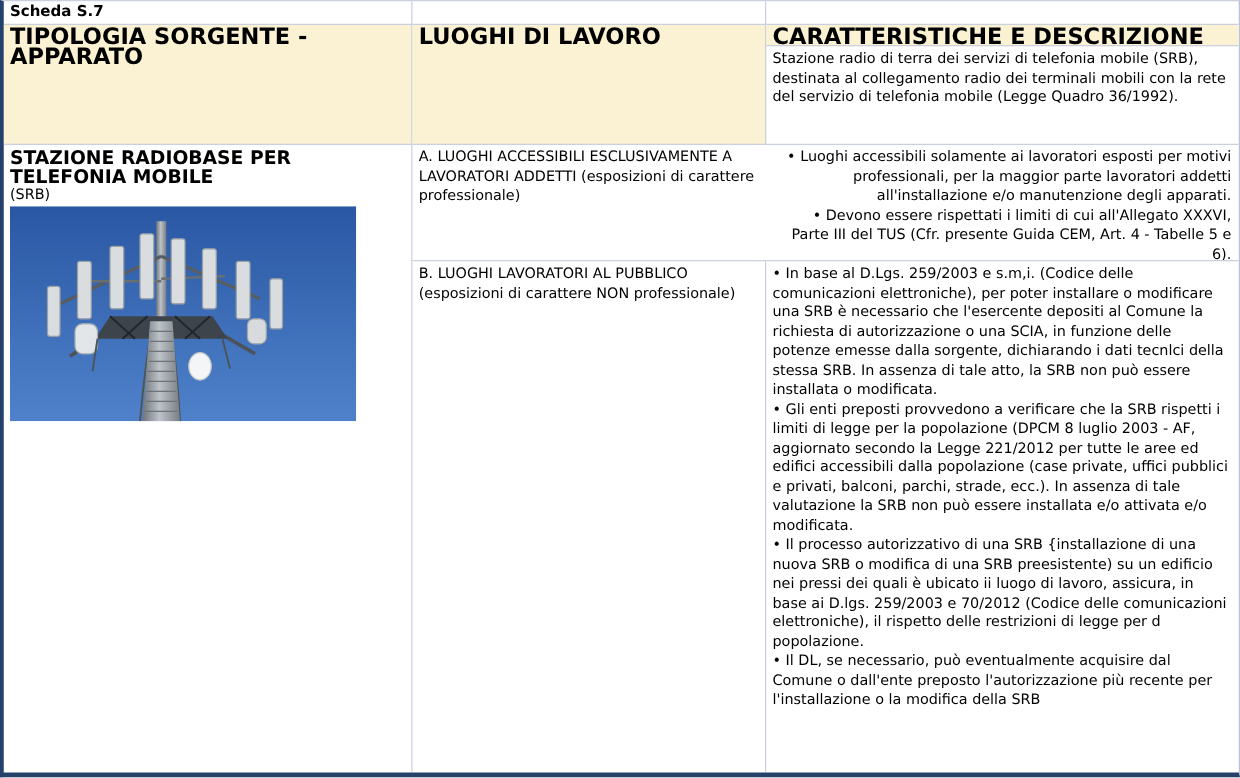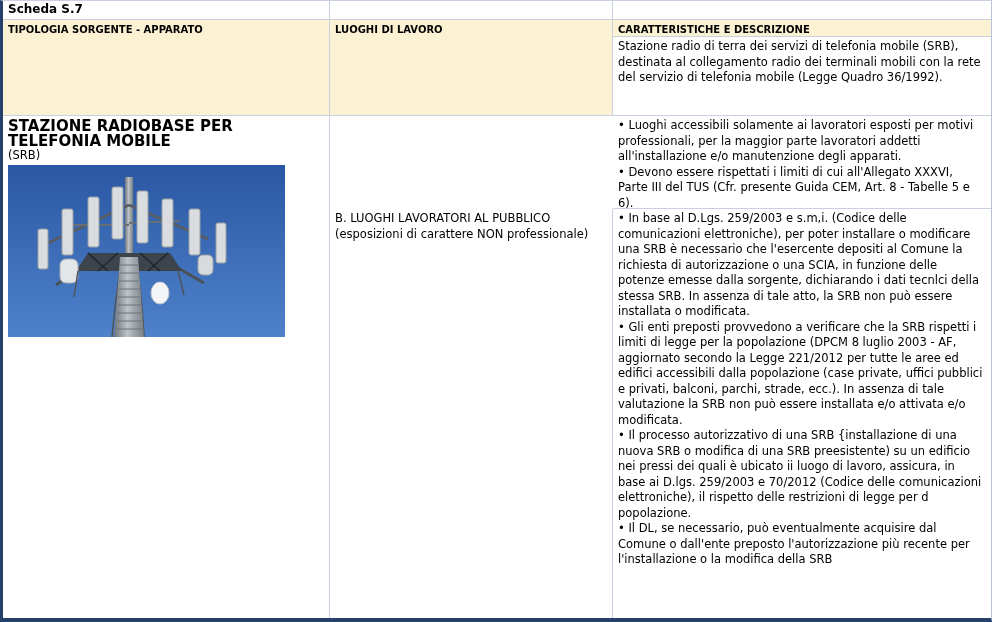--- a/index.html
+++ b/index.html
@@ -35,28 +35,28 @@
   .cell{
     border-right:1px solid var(--grid-line);
     border-bottom:1px solid var(--grid-line);
     padding:2px 6px 2px 5px;
     overflow:hidden;
     line-height:15.5px;
   }
   .cell:nth-child(3n){border-right:none;}
   .title-row{display:flex;align-items:center;font-weight:bold;font-size:12px;}
   .cream{background:var(--header-bg);}
-  .colhead{font-weight:bold;font-size:10px;letter-spacing:0;}
+  .colhead{font-weight:bold;font-size:18px;letter-spacing:0;}
   .r2c1{grid-column:1;grid-row:2 / span 2;}
   .r2c2{grid-column:2;grid-row:2 / span 2;}
   .r2c3{grid-column:3;grid-row:2;border-right:none;}
   .desc{grid-column:3;grid-row:3;border-right:none;}
   .src{grid-column:1;grid-row:4 / span 2;border-bottom:none;}
   .ra2{grid-column:2;grid-row:4;}
-  .ra3{grid-column:3;grid-row:4;border-right:none;}
+  .ra3{grid-column:3;grid-row:4;border-right:none;text-align:right;}
   .rb2{grid-column:2;grid-row:5;border-bottom:none;}
   .rb3{grid-column:3;grid-row:5;border-right:none;border-bottom:none;}
   .t1{grid-column:1;grid-row:1;}
   .t2{grid-column:2;grid-row:1;}
   .t3{grid-column:3;grid-row:1;border-right:none;}
   .note{color:var(--note-blue);}
   .src-title{font-weight:bold;font-size:15px;line-height:14.5px;padding-top:1px;}
   .src-sub{line-height:14px;}
   .photo{margin-top:3px;display:block;}
   .bullet{margin:0;}
@@ -143,23 +143,24 @@
             <line x1="110" y1="140" x2="133" y2="140"></line>
           <line x1="109" y1="148" x2="133" y2="148"></line>
             <line x1="109" y1="156" x2="134" y2="156"></line>
           <line x1="108" y1="164" x2="134" y2="164"></line>
         </g>
 
         <ellipse cx="152" cy="128" rx="9" ry="11" fill="#F3F5F6" stroke="#BFC5C9"></ellipse>
       </svg>
     </div>
 
+    <div class="cell ra2">A. LUOGHI ACCESSIBILI ESCLUSIVAMENTE A LAVORATORI ADDETTI (esposizioni di carattere professionale)</div>
     <div class="cell ra3">
         <div class="bullet">• Luoghi accessibili solamente ai lavoratori esposti per motivi professionali, per la maggior parte lavoratori addetti all'installazione e/o manutenzione degli apparati.</div>
-        <div class="bullet">• Devono essere rispettati i limiti di cui all'Allegato XXXVI, Parte III del TUS (Cfr. presente Guida CEM, Art. 8 - Tabelle 5 e 6).</div>
+        <div class="bullet">• Devono essere rispettati i limiti di cui all'Allegato XXXVI, Parte III del TUS (Cfr. presente Guida CEM, Art. 4 - Tabelle 5 e 6).</div>
       </div>
 
     <div class="cell rb2">B. LUOGHI LAVORATORI AL PUBBLICO (esposizioni di carattere NON professionale)</div>
     <div class="cell rb3">
         <div class="bullet">• In base al D.Lgs. 259/2003 e s.m,i. (Codice delle comunicazioni elettroniche), per poter installare o modificare una SRB è necessario che l'esercente depositi al Comune la richiesta di autorizzazione o una SCIA, in funzione delle potenze emesse dalla sorgente, dichiarando i dati tecnlci della stessa SRB. In assenza di tale atto, la SRB non può essere installata o modificata.</div>
         <div class="bullet">• Gli enti preposti provvedono a verificare che la SRB rispetti i limiti di legge per la popolazione (DPCM 8 luglio 2003 - AF, aggiornato secondo la Legge 221/2012 per tutte le aree ed edifici accessibili dalla popolazione (case private, uffici pubblici e privati, balconi, parchi, strade, ecc.). In assenza di tale valutazione la SRB non può essere installata e/o attivata e/o modificata.</div>
         <div class="bullet">• Il processo autorizzativo di una SRB {installazione di una nuova SRB o modifica di una SRB preesistente) su un edificio nei pressi dei quali è ubicato ii luogo di lavoro, assicura, in base ai D.lgs. 259/2003 e 70/2012 (Codice delle comunicazioni elettroniche), il rispetto delle restrizioni di legge per d popolazione.</div>
         <div class="bullet">• Il DL, se necessario, può eventualmente acquisire dal Comune o dall'ente preposto l'autorizzazione più recente per l'installazione o la modifica della SRB</div>
       </div>
 

